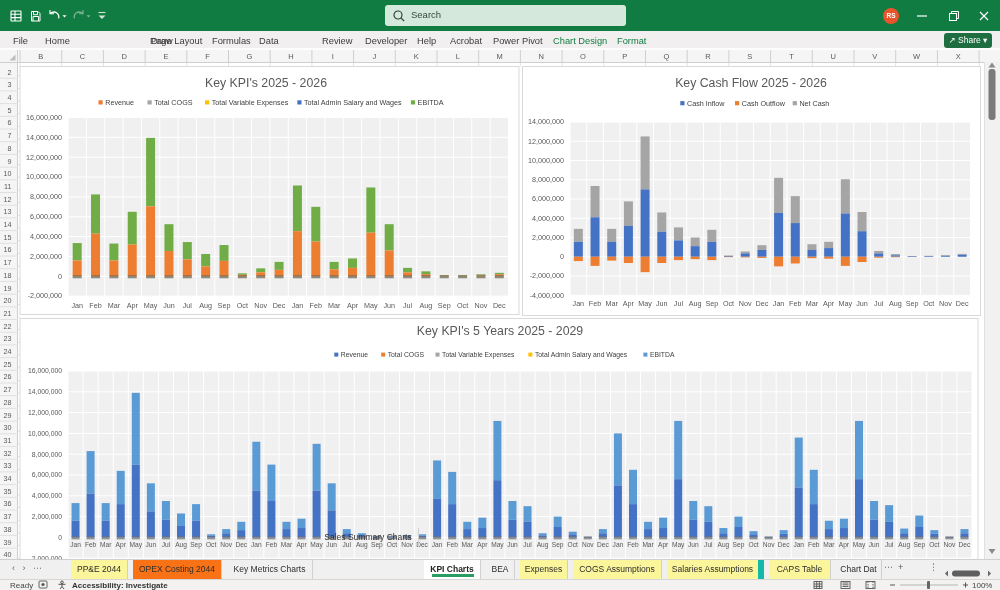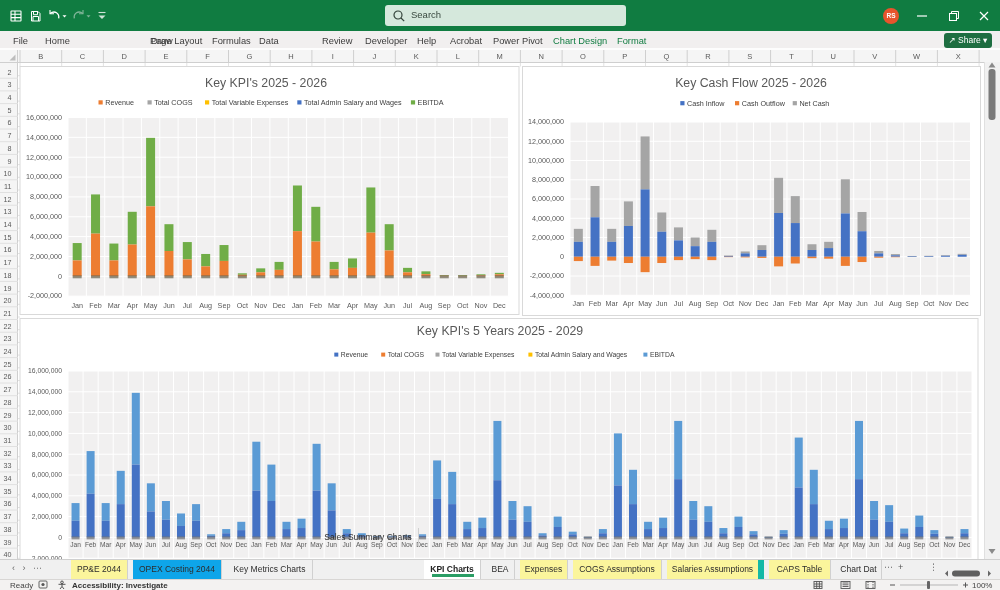--- a/index.html
+++ b/index.html
@@ -777,21 +777,21 @@
 <div class="abs" style="left:984px;top:62px;width:16px;height:497px;background:#f1f1f1;border-left:1px solid #e0e0e0;"></div>
 <svg class="abs" style="left:984px;top:62px" width="16" height="497" xmlns="http://www.w3.org/2000/svg">
   <path d="M8 0.5 L11.5 5.5 L4.5 5.5 Z" fill="#8a8a8a"></path>
   <rect x="4.5" y="7" width="7" height="51" rx="3" fill="#7a7a7a"></rect>
   <path d="M8 492 L11.5 487 L4.5 487 Z" fill="#8a8a8a"></path>
 </svg>
 
 <div class="abs" style="left:0;top:559px;width:1000px;height:20px;background:#f0f0f0;border-top:1px solid #cfcfcf;"></div>
 <div class="abs" style="left:12px;top:563px;color:#666;font-size:9px;">‹&nbsp;&nbsp;&nbsp;›&nbsp;&nbsp;&nbsp;⋯</div>
 <div class="abs" style="left:71px;top:560px;width:57px;height:19px;background:#fbf59c;border-right:1px solid #d0d0d0;font-size:8.5px;color:#2d2d2d;text-align:center;line-height:18px;white-space:nowrap;overflow:hidden;">PP&amp;E 2044</div>
-    <div class="abs" style="left:133px;top:560px;width:89px;height:19px;background:#0ea5e9;border-right:1px solid #d0d0d0;font-size:8.5px;color:#2d2d2d;text-align:center;line-height:18px;white-space:nowrap;overflow:hidden;">OPEX Costing 2044</div>
+    <div class="abs" style="left:133px;top:560px;width:89px;height:19px;background:#f97316;border-right:1px solid #d0d0d0;font-size:8.5px;color:#2d2d2d;text-align:center;line-height:18px;white-space:nowrap;overflow:hidden;">OPEX Costing 2044</div>
     <div class="abs" style="left:227px;top:560px;width:86px;height:19px;border-right:1px solid #d0d0d0;font-size:8.5px;color:#2d2d2d;text-align:center;line-height:18px;white-space:nowrap;overflow:hidden;">Key Metrics Charts</div>
     <div class="abs" style="left:318px;top:528px;width:101px;height:19px;border-right:1px solid #d0d0d0;font-size:8.5px;color:#2d2d2d;text-align:center;line-height:18px;white-space:nowrap;overflow:hidden;">Sales Summary Charts</div>
     <div class="abs" style="left:424px;top:560px;width:57px;height:19px;background:#ffffff;border-right:1px solid #d0d0d0;font-size:8.5px;color:#252525;font-weight:bold;text-align:center;line-height:18px;white-space:nowrap;overflow:hidden;">KPI Charts</div>
     <div class="abs" style="left:486px;top:560px;width:29px;height:19px;border-right:1px solid #d0d0d0;font-size:8.5px;color:#2d2d2d;text-align:center;line-height:18px;white-space:nowrap;overflow:hidden;">BEA</div>
     <div class="abs" style="left:520px;top:560px;width:48px;height:19px;background:#fbf59c;border-right:1px solid #d0d0d0;font-size:8.5px;color:#2d2d2d;text-align:center;line-height:18px;white-space:nowrap;overflow:hidden;">Expenses</div>
     <div class="abs" style="left:573px;top:560px;width:89px;height:19px;background:#fbf59c;border-right:1px solid #d0d0d0;font-size:8.5px;color:#2d2d2d;text-align:center;line-height:18px;white-space:nowrap;overflow:hidden;">COGS Assumptions</div>
     <div class="abs" style="left:667px;top:560px;width:97px;height:19px;background:#fbf59c;border-right:6px solid #14b8a6;font-size:8.5px;color:#2d2d2d;text-align:center;line-height:18px;white-space:nowrap;overflow:hidden;">Salaries Assumptions</div>
     <div class="abs" style="left:769px;top:560px;width:62px;height:19px;background:#fbf59c;border-right:1px solid #d0d0d0;font-size:8.5px;color:#2d2d2d;text-align:center;line-height:18px;white-space:nowrap;overflow:hidden;">CAPS Table</div>
     <div class="abs" style="left:836px;top:560px;width:46px;height:19px;border-right:1px solid #d0d0d0;font-size:8.5px;color:#2d2d2d;text-align:center;line-height:18px;white-space:nowrap;overflow:hidden;">Chart Dat</div>
     <div class="abs" style="left:432px;top:574px;width:42px;height:2.5px;background:#2a9d64;"></div>

